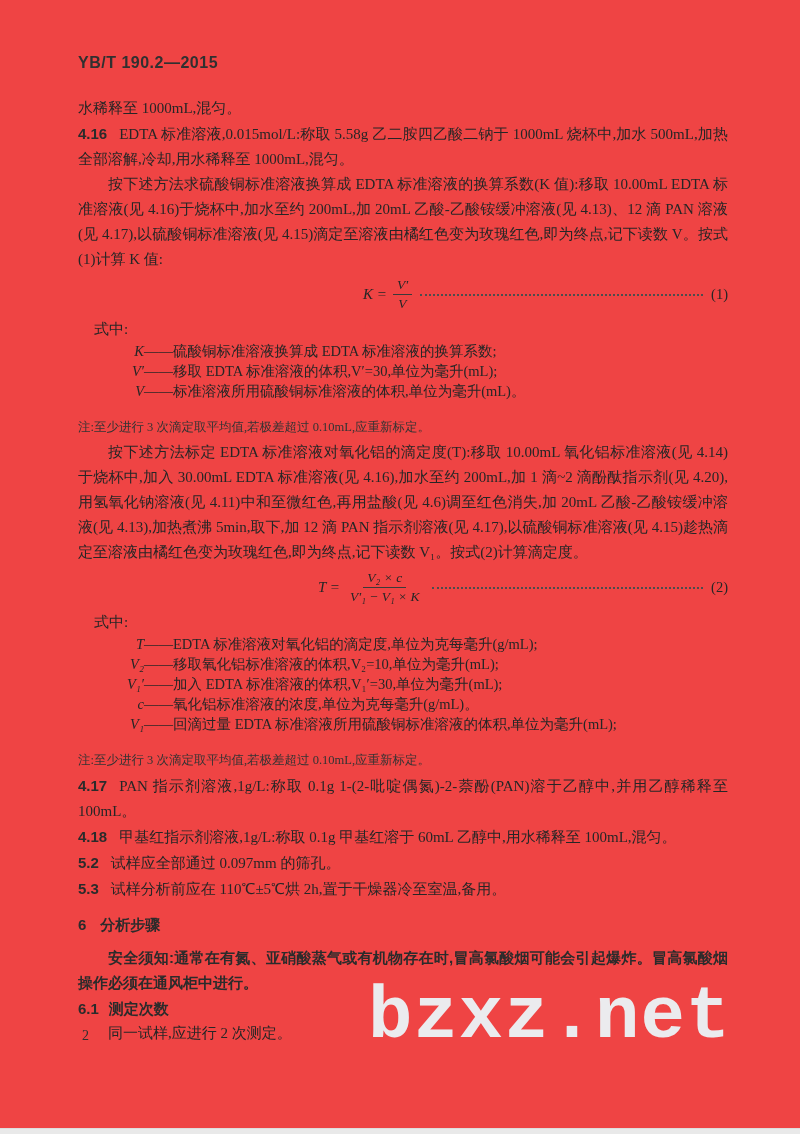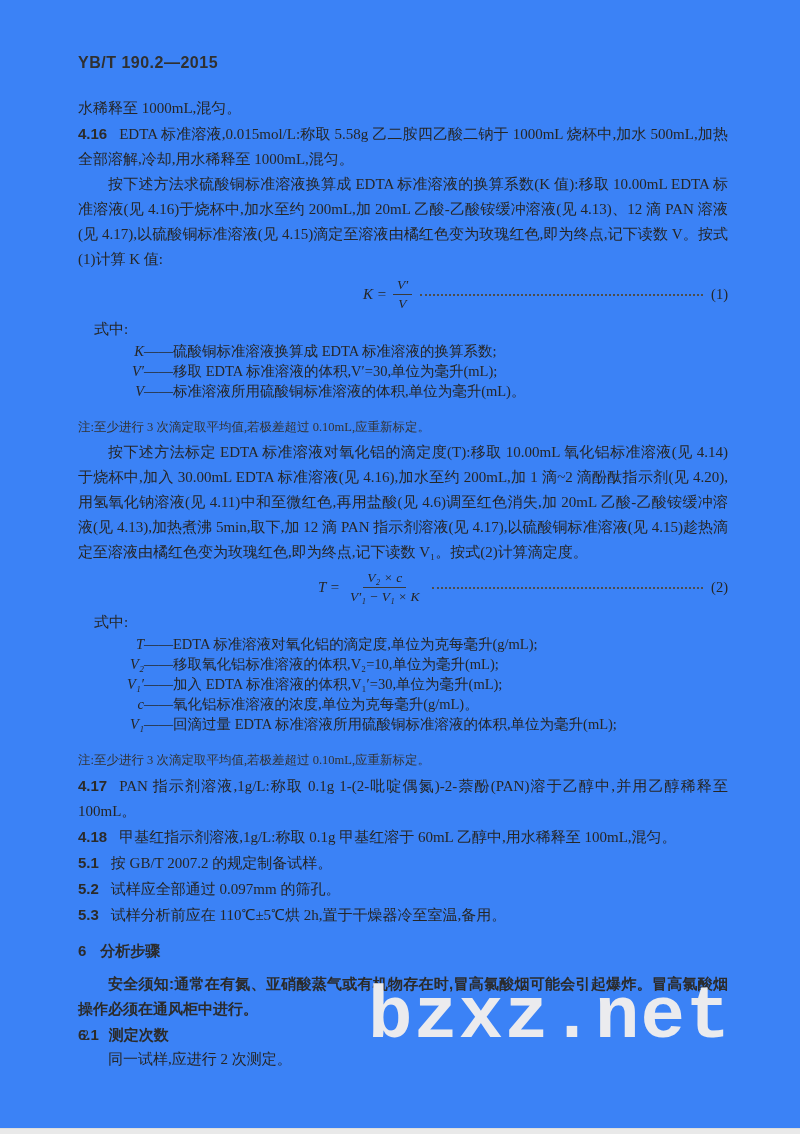--- a/index.html
+++ b/index.html
@@ -1,20 +1,20 @@
 <!DOCTYPE html>
 <html><head>
 <meta charset="utf-8">
 <style>
   * { margin:0; padding:0; box-sizing:border-box; }
   html,body { width:800px; height:1134px; overflow:hidden; }
   body { background:#f4f4f4; }
   .page {
     position:relative; width:800px; height:1134px;
-    background:#3b82f6;
+    background:#ef4444;
     font-family:"Liberation Serif", serif;
     color:#262626;
   }
   .scan-edge-bottom {
     position:absolute; left:0; bottom:0; width:100%; height:6px;
     background:#e9e9e9; border-top:1px solid #dedede;
   }
   .doc-header {
     position:absolute; top:54px; left:78px;
     font-family:"Liberation Sans", sans-serif;
@@ -136,21 +136,20 @@
     <p class="def"><span class="term">V₁′</span><span>——加入 EDTA 标准溶液的体积,V₁′=30,单位为毫升(mL);</span></p>
     <p class="def"><span class="term">c</span><span>——氧化铝标准溶液的浓度,单位为克每毫升(g/mL)。</span></p>
     <p class="def"><span class="term">V₁</span><span>——回滴过量 EDTA 标准溶液所用硫酸铜标准溶液的体积,单位为毫升(mL);</span></p>
 
     <p class="note">注:至少进行 3 次滴定取平均值,若极差超过 0.10mL,应重新标定。</p>
 
     <p class="clause"><span class="num">4.17</span><span>PAN 指示剂溶液,1g/L:称取 0.1g 1-(2-吡啶偶氮)-2-萘酚(PAN)溶于乙醇中,并用乙醇稀释至 100mL。</span></p>
     <p class="clause"><span class="num">4.18</span><span>甲基红指示剂溶液,1g/L:称取 0.1g 甲基红溶于 60mL 乙醇中,用水稀释至 100mL,混匀。</span></p>
 
 
-    <p class="clause"><span class="num">5.1</span><span>按 GB/T 2007.2 的规定制备试样。</span></p>
     <p class="clause"><span class="num">5.2</span><span>试样应全部通过 0.097mm 的筛孔。</span></p>
     <p class="clause"><span class="num">5.3</span><span>试样分析前应在 110℃±5℃烘 2h,置于干燥器冷至室温,备用。</span></p>
 
     <p class="section-heading"><span class="num">6</span><span>分析步骤</span></p>
 
     <p class="safety">安全须知:通常在有氮、亚硝酸蒸气或有机物存在时,冒高氯酸烟可能会引起爆炸。冒高氯酸烟操作必须在通风柜中进行。</p>
 
     <p class="sub-heading"><span class="num">6.1</span><span>测定次数</span></p>
 
     <p class="para-indent">同一试样,应进行 2 次测定。</p>

